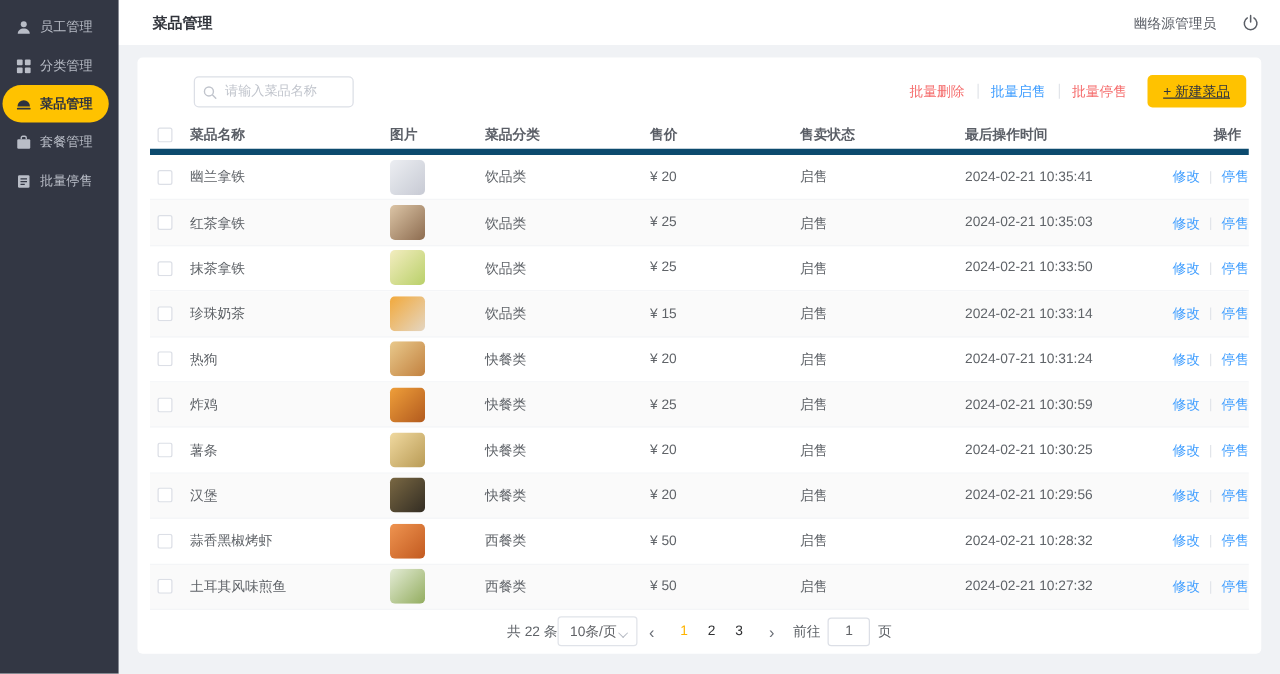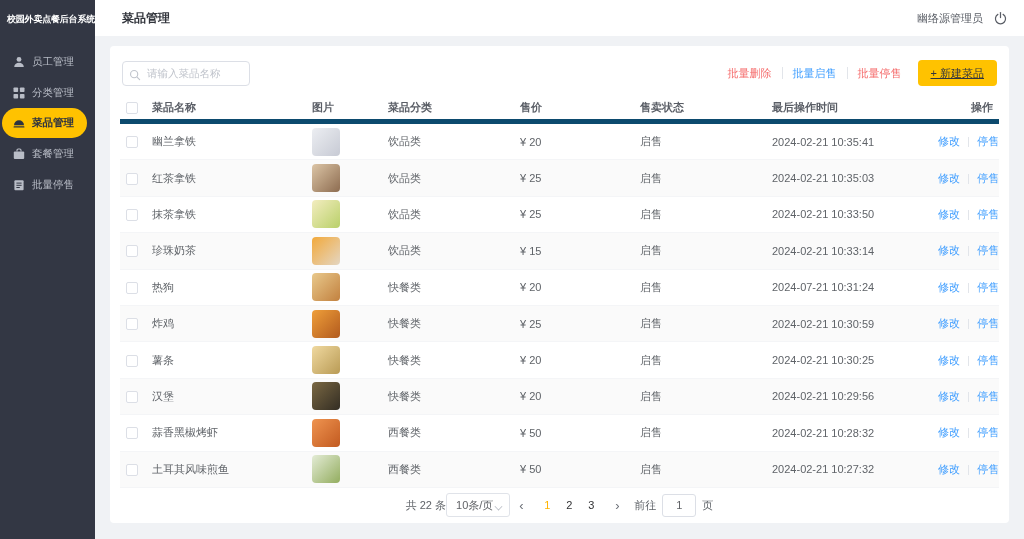--- a/index.html
+++ b/index.html
@@ -17,32 +17,32 @@
   .nav-item .nav-icon { width:12px; height:12px; display:inline-flex; flex-shrink:0; }
   .nav-item .nav-icon svg { width:12px; height:12px; fill:currentColor; }
   .nav-item.active { background:var(--accent,#ffc200); color:#2e3340; font-weight:bold;
     border-radius:15px; margin:0 8px 0 2px; padding-left:11px; height:30px; }
 
   
   .main { flex:1; display:flex; flex-direction:column; min-width:0; }
   .topbar { height:36px; background:#fff; display:flex; align-items:center;
     justify-content:space-between; padding:0 16px 0 27px; flex-shrink:0; }
   .page-title { font-size:12px; font-weight:bold; color:#32353c; }
-  .topbar-right { display:flex; align-items:center; gap:10px; }
+  .topbar-right { display:flex; align-items:center; gap:20px; }
   .user-name { font-size:11px; color:#5a5e66; }
   .power-btn { width:15px; height:15px; color:#5a5e66; cursor:pointer; display:inline-flex; }
   .power-btn svg { width:15px; height:15px; }
 
   
   .content { flex:1; background:#f0f2f5; padding:10px 15px 16px 15px; }
   .card { background:#fff; border-radius:4px; height:477px; padding:10px 10px 0 10px;
     display:flex; flex-direction:column; }
 
   .toolbar { display:flex; align-items:center; justify-content:space-between; margin:4px 2px 10px 2px; }
-  .search-box { position:relative; width:128px; }
+  .search-box { position:relative; width:128px;margin-left:33px; }
   .search-box input { width:128px; height:25px; border:1px solid #dcdfe6; border-radius:4px;
     padding:0 6px 0 24px; font-size:10.5px; color:#606266; outline:none;
     font-family:"Liberation Sans", sans-serif; }
   .search-box input::placeholder { color:#c0c4cc; }
   .search-icon { position:absolute; left:7px; top:6px; width:12px; height:12px; color:#c0c4cc; }
   .search-icon svg { width:12px; height:12px; }
 
   .toolbar-right { display:flex; align-items:center; gap:10px; }
   .batch-link { font-size:11px; cursor:pointer; background:none; border:none;
     font-family:"Liberation Sans", sans-serif; }
@@ -90,21 +90,20 @@
   .goto input { width:34px; height:23px; border:1px solid #dcdfe6; border-radius:3px;
     text-align:center; font-size:11px; color:#606266; outline:none;
     font-family:"Liberation Sans", sans-serif; }
 </style>
 </head>
 <body>
 
 <div class="app">
 
   <aside class="sidebar" style="background: rgb(51, 55, 68);">
-    <div class="sidebar-title">校园外卖点餐后台系统</div>
     <nav class="nav" id="nav">
         <div class="nav-item">
     <span class="nav-icon">
             <svg viewBox="0 0 12 12" fill="currentColor">
               <circle cx="6" cy="3.4" r="2.4"></circle>
               <path d="M1.2 11c0-2.6 2.1-4.2 4.8-4.2s4.8 1.6 4.8 4.2z"></path>
             </svg>
           </span>
     <span class="nav-label">员工管理</span>
   </div>

